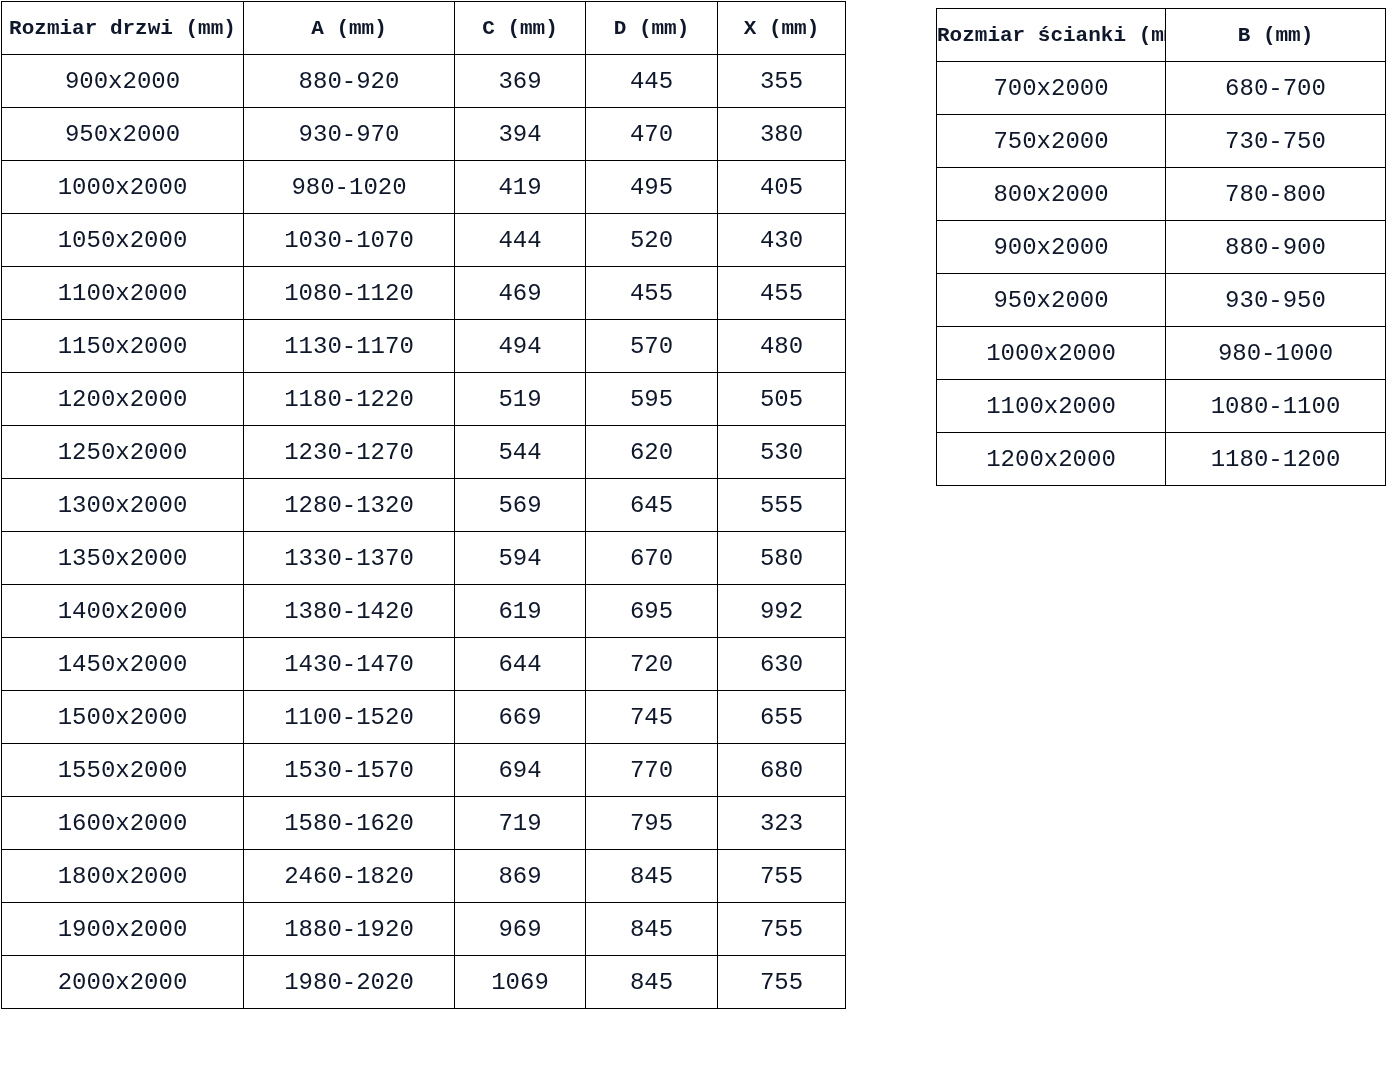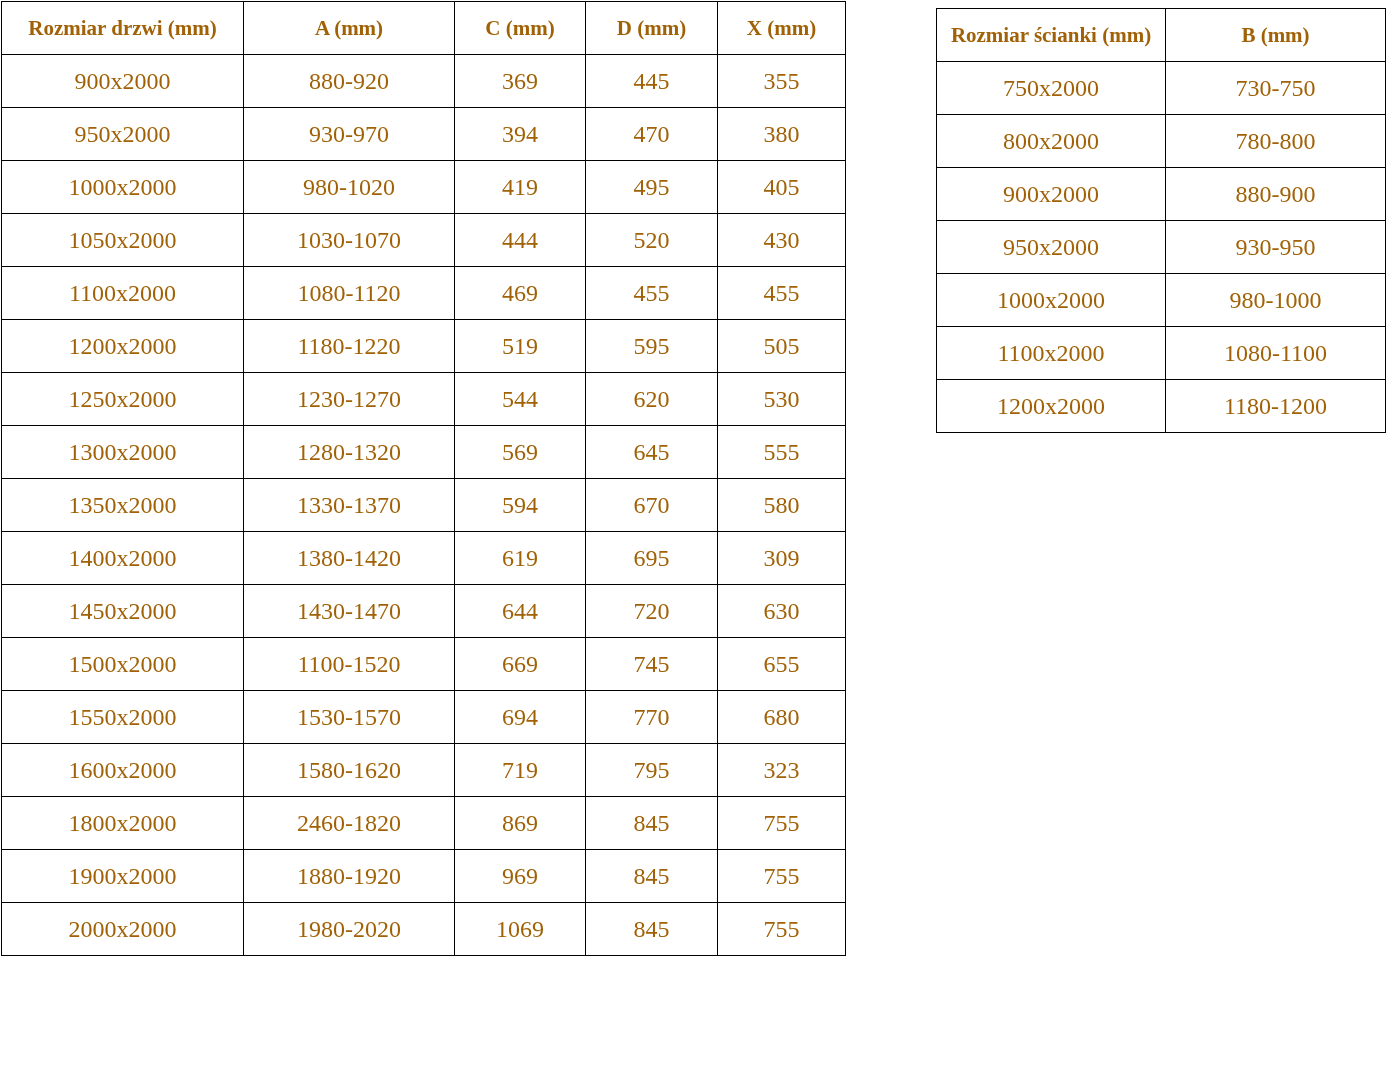--- a/index.html
+++ b/index.html
@@ -5,22 +5,22 @@
   html, body {
     margin: 0;
     padding: 0;
     background: #ffffff;
   }
   .canvas {
     position: relative;
     width: 1390px;
     height: 1081px;
     background: #ffffff;
-    font-family: Liberation Serif, serif;
-    color: #a16207;
+    font-family: Liberation Mono, monospace;
+    color: #0f172a;
   }
   table.spec-table {
     position: absolute;
     border-collapse: collapse;
     table-layout: fixed;
     background: #ffffff;
   }
   table.spec-table th,
   table.spec-table td {
     border: 1.5px solid #000000;
@@ -102,20 +102,27 @@
           <td>430</td>
         </tr>
         <tr>
           <td>1100x2000</td>
           <td>1080-1120</td>
           <td>469</td>
           <td>455</td>
           <td>455</td>
         </tr>
         <tr>
+          <td>1150x2000</td>
+          <td>1130-1170</td>
+          <td>494</td>
+          <td>570</td>
+          <td>480</td>
+        </tr>
+        <tr>
           <td>1200x2000</td>
           <td>1180-1220</td>
           <td>519</td>
           <td>595</td>
           <td>505</td>
         </tr>
         <tr>
           <td>1250x2000</td>
           <td>1230-1270</td>
           <td>544</td>
@@ -134,21 +141,21 @@
           <td>1330-1370</td>
           <td>594</td>
           <td>670</td>
           <td>580</td>
         </tr>
         <tr>
           <td>1400x2000</td>
           <td>1380-1420</td>
           <td>619</td>
           <td>695</td>
-          <td>309</td>
+          <td>992</td>
         </tr>
         <tr>
           <td>1450x2000</td>
           <td>1430-1470</td>
           <td>644</td>
           <td>720</td>
           <td>630</td>
         </tr>
         <tr>
           <td>1500x2000</td>
@@ -201,20 +208,24 @@
       <col style="width:220px">
     </colgroup>
     <thead>
       <tr>
           <th>Rozmiar ścianki (mm)</th>
           <th>B (mm)</th>
         </tr>
     </thead>
     <tbody>
         <tr>
+          <td>700x2000</td>
+          <td>680-700</td>
+        </tr>
+        <tr>
           <td>750x2000</td>
           <td>730-750</td>
         </tr>
         <tr>
           <td>800x2000</td>
           <td>780-800</td>
         </tr>
         <tr>
           <td>900x2000</td>
           <td>880-900</td>

